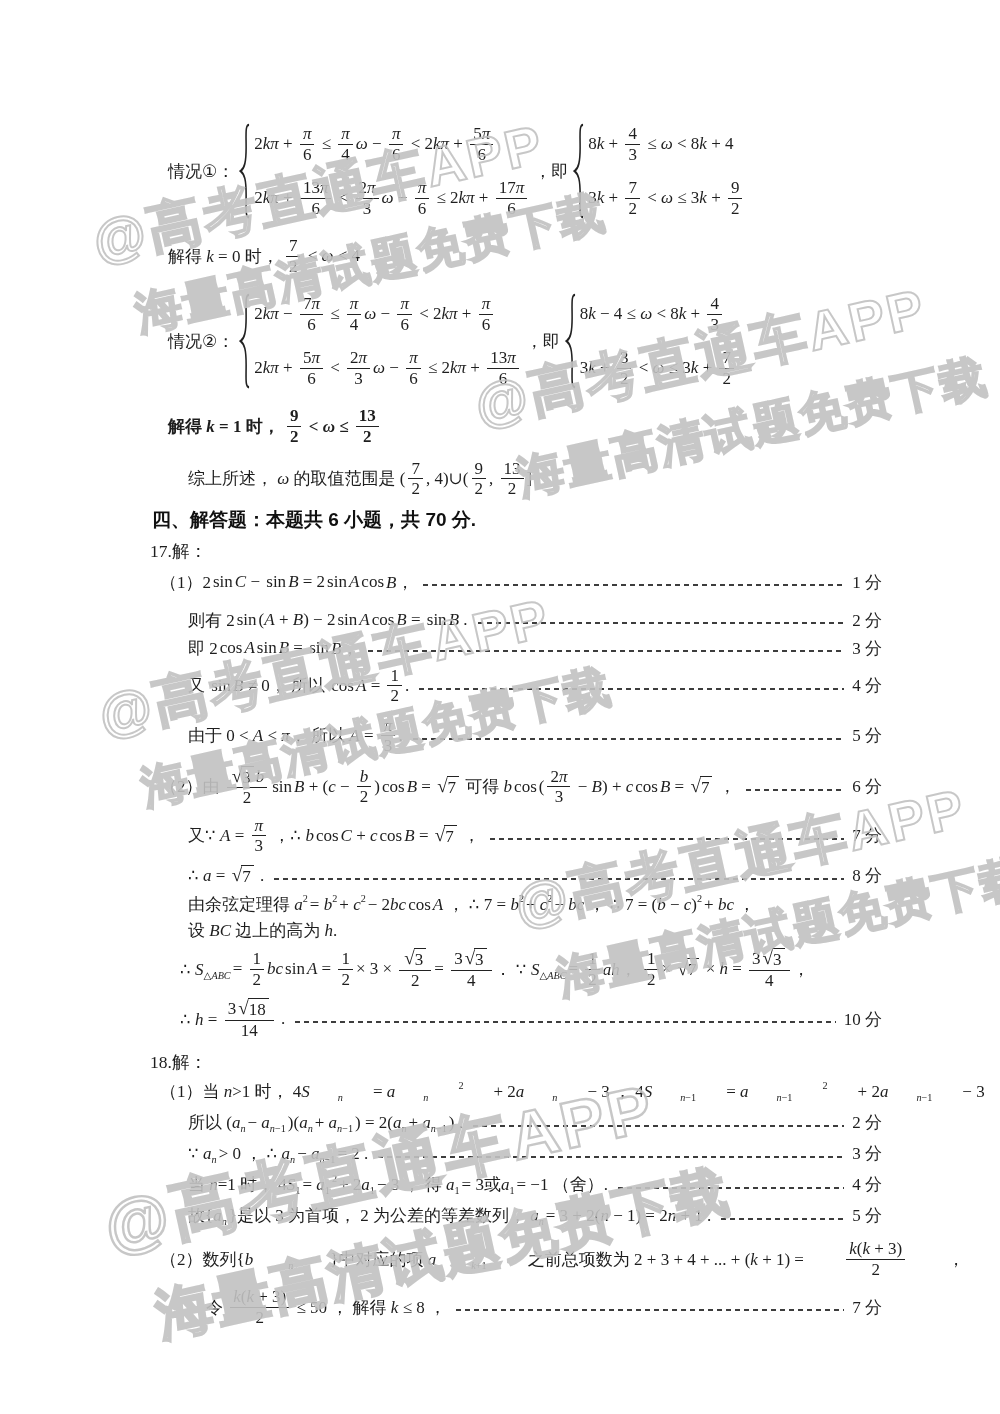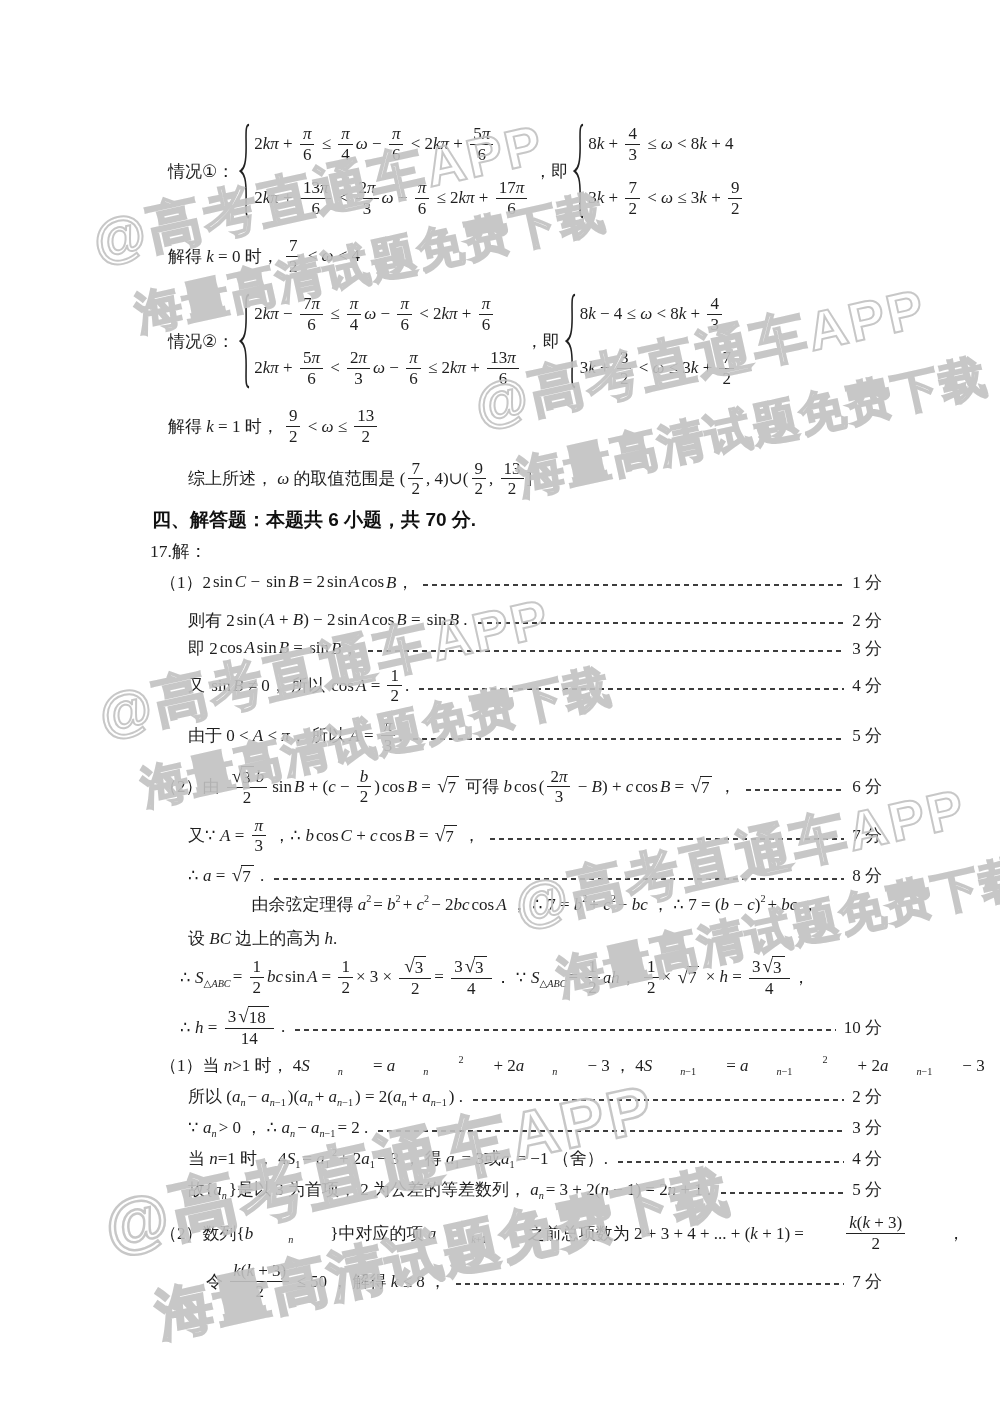--- a/index.html
+++ b/index.html
@@ -239,21 +239,21 @@
             </span>
             <span class="t"> &lt; <i>ω</i> ≤ 3<i>k</i> + </span>
             <span class="frac">
               <span class="fn"><span class="t">7</span></span>
               <span class="fd"><span class="t">2</span></span>
             </span>
           </span>
         </span>
       </span>
     </div>
-    <div class="line" style="margin-left: 38px; margin-top: 16px;">
+    <div class="line" style="margin-left: 38px; margin-top: 16px; font-weight: bold;">
       <span class="t">解得 <i>k</i> = 1 时， </span>
       <span class="frac">
         <span class="fn"><span class="t">9</span></span>
         <span class="fd"><span class="t">2</span></span>
       </span>
       <span class="t"> &lt; <i>ω</i> ≤ </span>
       <span class="frac">
         <span class="fn"><span class="t">13</span></span>
         <span class="fd"><span class="t">2</span></span>
       </span>
@@ -402,21 +402,21 @@
     <div class="line" style="margin-left: 58px; margin-top: 8px;">
       <span class="t">∴ <i>a</i> = </span>
       <span class="sqrt">
         <span class="rad">√</span>
         <span class="sqv"><span class="t">7</span></span>
       </span>
       <span class="t"> .</span>
       <span class="leader"></span>
       <span class="t">8 分</span>
     </div>
-    <div class="line" style="margin-left: 58px; margin-top: 6px; justify-content: center;">
+    <div class="line" style="margin-left: 58px; margin-top: 6px;">
       <span class="t">由余弦定理得 <i>a</i></span>
       <span class="sup">
         <span class="t">2</span>
       </span>
       <span class="t">= <i>b</i></span>
       <span class="sup">
         <span class="t">2</span>
       </span>
       <span class="t">+ <i>c</i></span>
       <span class="sup">
@@ -431,21 +431,21 @@
       <span class="t">+ <i>c</i></span>
       <span class="sup">
         <span class="t">2</span>
       </span>
       <span class="t">− <i>bc</i> ， ∴ 7 = (<i>b</i> − <i>c</i>)</span>
       <span class="sup">
         <span class="t">2</span>
       </span>
       <span class="t">+ <i>bc</i> ，</span>
     </div>
-    <div class="line" style="margin-left: 58px; margin-top: 11px;">
+    <div class="line" style="margin-left: 58px; margin-top: 3px;">
       <span class="t">设 <i>BC</i> 边上的高为 <i>h</i>.</span>
     </div>
     <div class="line" style="margin-left: 50px; margin-top: 6px;">
       <span class="t">∴ <i>S</i></span>
       <span class="sb">
         <span class="t">△<i>ABC</i></span>
       </span>
       <span class="t">= </span>
       <span class="frac">
         <span class="fn"><span class="t">1</span></span>
@@ -497,20 +497,23 @@
     <div class="line" style="margin-left: 50px; margin-top: 8px;">
       <span class="t">∴ <i>h</i> = </span>
       <span class="frac">
         <span class="fn"><span class="t">3</span><span class="sqrt"><span class="rad">√</span><span class="sqv"><span class="t">18</span></span></span></span>
         <span class="fd"><span class="t">14</span></span>
       </span>
       <span class="t"> .</span>
       <span class="leader"></span>
       <span class="t">10 分</span>
     </div>
+    <div class="line h2" style="margin-left: 20px; margin-top: 10px;">
+      <span class="t">18.解：</span>
+    </div>
     <div class="line" style="margin-left: 30px; margin-top: 6px; gap: 28px;">
       <span class="t">（1）当 <i>n</i>&gt;1 时， 4<i>S</i></span>
       <span class="sb">
         <span class="t"><i>n</i></span>
       </span>
       <span class="t">= <i>a</i></span>
       <span class="sb">
         <span class="t"><i>n</i></span>
       </span>
       <span class="sup">

